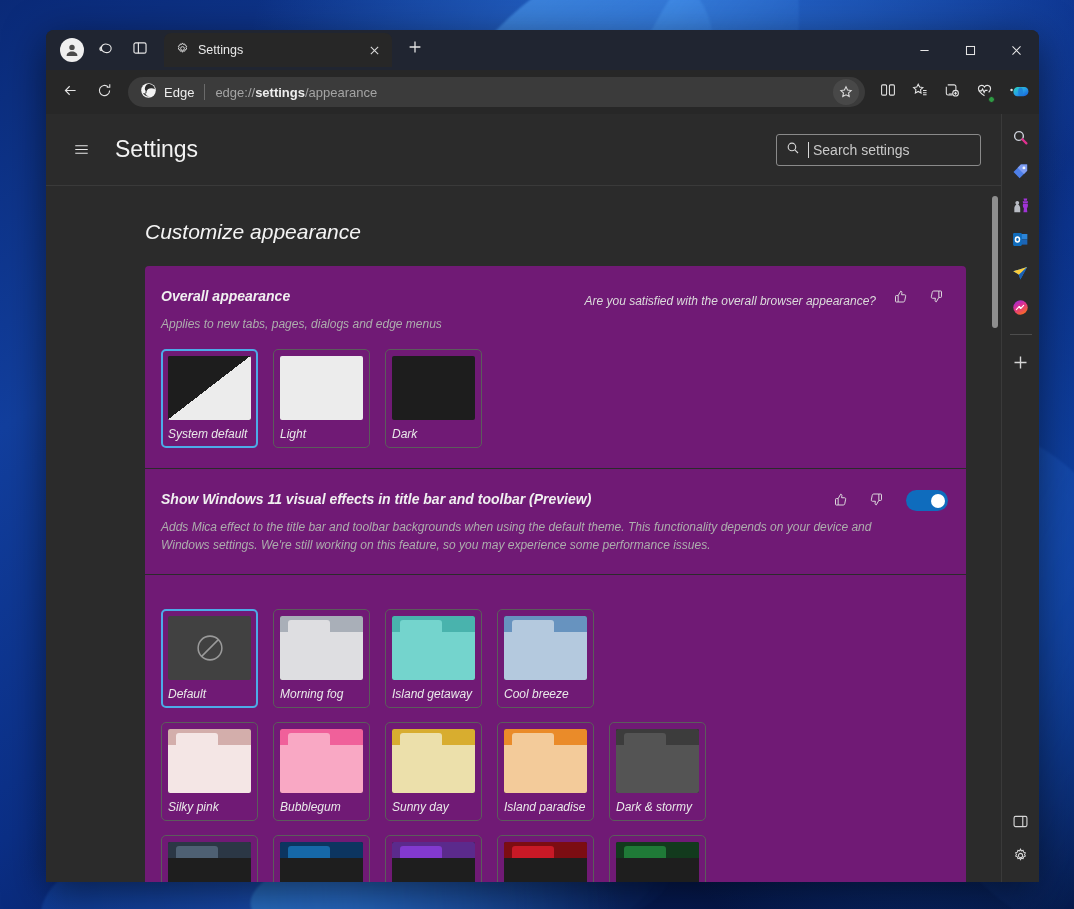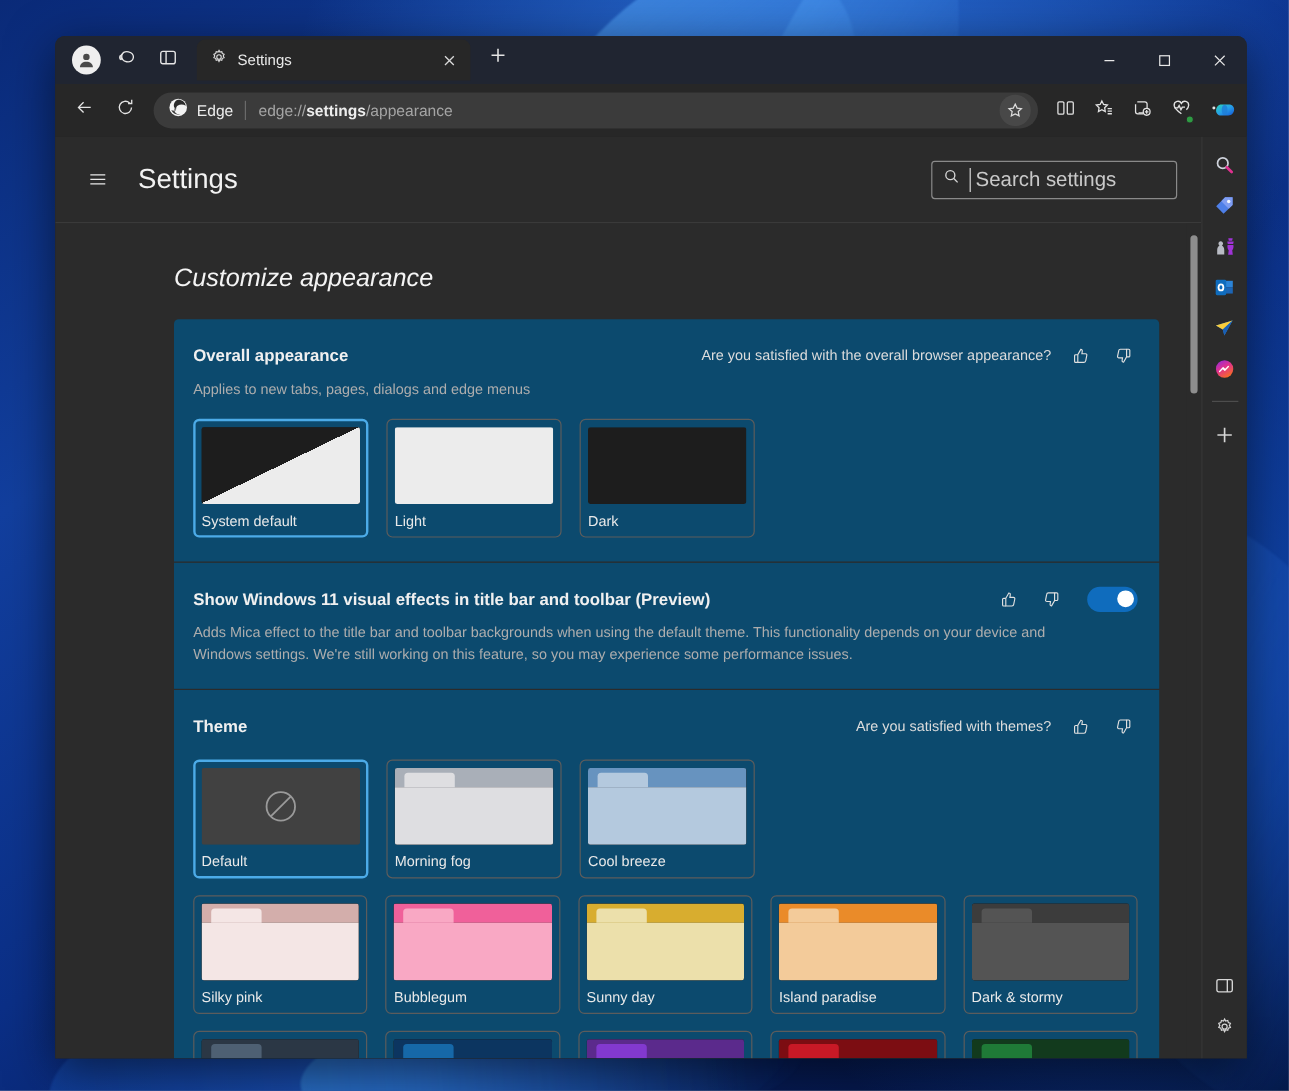--- a/index.html
+++ b/index.html
@@ -136,59 +136,59 @@
     display: flex; align-items: center; justify-content: center; color: #e9e9e9;
   }
   .settings-title { font-size: 23px; color: #f2f2f2; margin-left: 17px; font-weight: 400; }
   .search-box {
     margin-left: auto; width: 205px; height: 32px;
     background: #2b2b2b; border: 1px solid #8a8a8a; border-radius: 3px;
     display: flex; align-items: center; padding: 0 9px; gap: 8px;
   }
   .search-input {
     flex: 1; background: transparent; border: 0; outline: 0;
-    color: #e8e8e8; font-size: 17px; font-family: inherit;
+    color: #e8e8e8; font-size: 14px; font-family: inherit;
     border-left: 1px solid #d7d7d7; padding-left: 4px;
   }
   .search-input::placeholder { color: #c9c9c9; }
 
   .scrollarea { height: 696px; overflow: hidden; position: relative; }
   .scroll-inner { padding: 0 0 0 0; }
   .page-h1 { font-size: 21px; color: #f4f4f4; font-weight: 400; margin: 34px 0 22px 99px; font-style: italic; }
 
   .card {
-    margin: 0 35px 0 99px; background: #0c4a6e;
-    border-radius: 4px; padding: 18px 18px 20px 16px;
+    margin: 0 35px 0 99px; background: #701a75;
+    border-radius: 4px; padding: 18px 18px 20px 16px; font-style: italic;
   }
   .card + .card { margin-top: 1px; }
   .card.top { border-radius: 4px 4px 0 0; }
   .card.mid { border-radius: 0; }
   .card.bot { border-radius: 0 0 4px 4px; }
 
   .row-head { display: flex; align-items: center; }
   .row-title { font-size: 14px; color: #f0f0f0; font-weight: 600; }
   .row-sub { font-size: 12px; color: #adadad; margin-top: 7px; line-height: 1.5; }
-  .feedback { margin-left: auto; display: flex; align-items: center; gap: 12px; }
+  .feedback { margin-left: auto; display: flex; align-items: flex-end; gap: 12px; }
   .feedback-q { font-size: 12px; color: #dcdcdc; }
   .tb-thumb {
     width: 24px; height: 24px; display: flex; align-items: center; justify-content: center;
     color: #e0e0e0; border-radius: 4px;
   }
 
   .toggle {
     width: 42px; height: 21px; border-radius: 11px; background: #0f6cbd;
     display: flex; align-items: center; padding: 0 3px; margin-left: 6px;
     justify-content: flex-end;
   }
   .toggle-knob { width: 14px; height: 14px; border-radius: 50%; background: #fff; }
 
   
   .opt-grid { display: flex; gap: 15px; margin-top: 16px; flex-wrap: wrap; }
   .opt {
-    width: 146px; border: 1px solid #5c5c5c; border-radius: 5px;
+    width: 97px; border: 1px solid #5c5c5c; border-radius: 5px;
     padding: 6px; background: transparent;
   }
   .opt.selected { border: 2px solid #4cabe8; padding: 5px; }
   .opt-pre {
     height: 64px; border-radius: 2px; overflow: hidden; position: relative;
     background: #1e1e1e;
   }
   .opt-label { font-size: 12px; color: #e9e9e9; margin-top: 7px; }
 
   
@@ -498,38 +498,20 @@
                 </span>
                 <span class="toggle">
                   <span class="toggle-knob"></span>
                 </span>
               </span>
             </div>
             <div class="row-sub" style="max-width:760px">Adds Mica effect to the title bar and toolbar backgrounds when using the default theme. This functionality depends on your device and Windows settings. We're still working on this feature, so you may experience some performance issues.</div>
           </div>
 
           <div class="card bot">
-            <div class="row-head">
-              <span class="row-title">Theme</span>
-              <span class="feedback">
-                <span class="feedback-q">Are you satisfied with themes?</span>
-                <span class="tb-thumb">
-                  <svg width="15" height="15" viewBox="0 0 18 18" fill="none" stroke="#e0e0e0" stroke-width="1.15">
-                      <path d="M6.2 15.6V7.9l3-5.3c1 0 1.6.7 1.5 1.7l-.4 2.6h3.6c.9 0 1.5.8 1.3 1.7l-1.1 5.4c-.1.9-.8 1.6-1.7 1.6z"></path>
-                      <path d="M6.2 7.9H4a1 1 0 0 0-1 1v5.7a1 1 0 0 0 1 1h2.2"></path>
-                    </svg>
-                </span>
-                <span class="tb-thumb">
-                  <svg width="15" height="15" viewBox="0 0 18 18" fill="none" stroke="#e0e0e0" stroke-width="1.15">
-                      <path d="M11.8 2.4v7.7l-3 5.3c-1 0-1.6-.7-1.5-1.7l.4-2.6H4.1c-.9 0-1.5-.8-1.3-1.7l1.1-5.4C4 3.1 4.7 2.4 5.6 2.4z"></path>
-                      <path d="M11.8 10.1H14a1 1 0 0 0 1-1V3.4a1 1 0 0 0-1-1h-2.2"></path>
-                    </svg>
-                </span>
-              </span>
-            </div>
             <div class="theme-rows" id="theme-grid">
                 <div class="theme-row">
                   <div class="opt selected">
                     <div class="opt-pre">
                       <div class="thm-default" style="background: rgb(65, 65, 65);">
                         <svg width="38" height="38" viewBox="0 0 40 40" fill="none" stroke="#9a9a9a" stroke-width="1.6">
                           <circle cx="20" cy="20" r="12.5"></circle>
                           <path d="M11.2 28.8L28.8 11.2"></path>
                         </svg>
                       </div>
@@ -538,20 +520,30 @@
                   </div>
                   <div class="opt">
                     <div class="opt-pre">
                       <div class="thm">
                         <div class="thm-strip" style="background: rgb(169, 175, 184);"></div>
                         <div class="thm-tab" style="background: rgb(222, 222, 225);"></div>
                         <div class="thm-body" style="background: rgb(222, 222, 225);"></div>
                       </div>
                     </div>
                     <div class="opt-label">Morning fog</div>
+                  </div>
+                  <div class="opt">
+                    <div class="opt-pre">
+                      <div class="thm">
+                        <div class="thm-strip" style="background: rgb(73, 179, 173);"></div>
+                        <div class="thm-tab" style="background: rgb(116, 212, 205);"></div>
+                        <div class="thm-body" style="background: rgb(116, 212, 205);"></div>
+                      </div>
+                    </div>
+                    <div class="opt-label">Island getaway</div>
                   </div>
                   <div class="opt">
                     <div class="opt-pre">
                       <div class="thm">
                         <div class="thm-strip" style="background: rgb(103, 147, 191);"></div>
                         <div class="thm-tab" style="background: rgb(180, 201, 222);"></div>
                         <div class="thm-body" style="background: rgb(180, 201, 222);"></div>
                       </div>
                     </div>
                     <div class="opt-label">Cool breeze</div>

